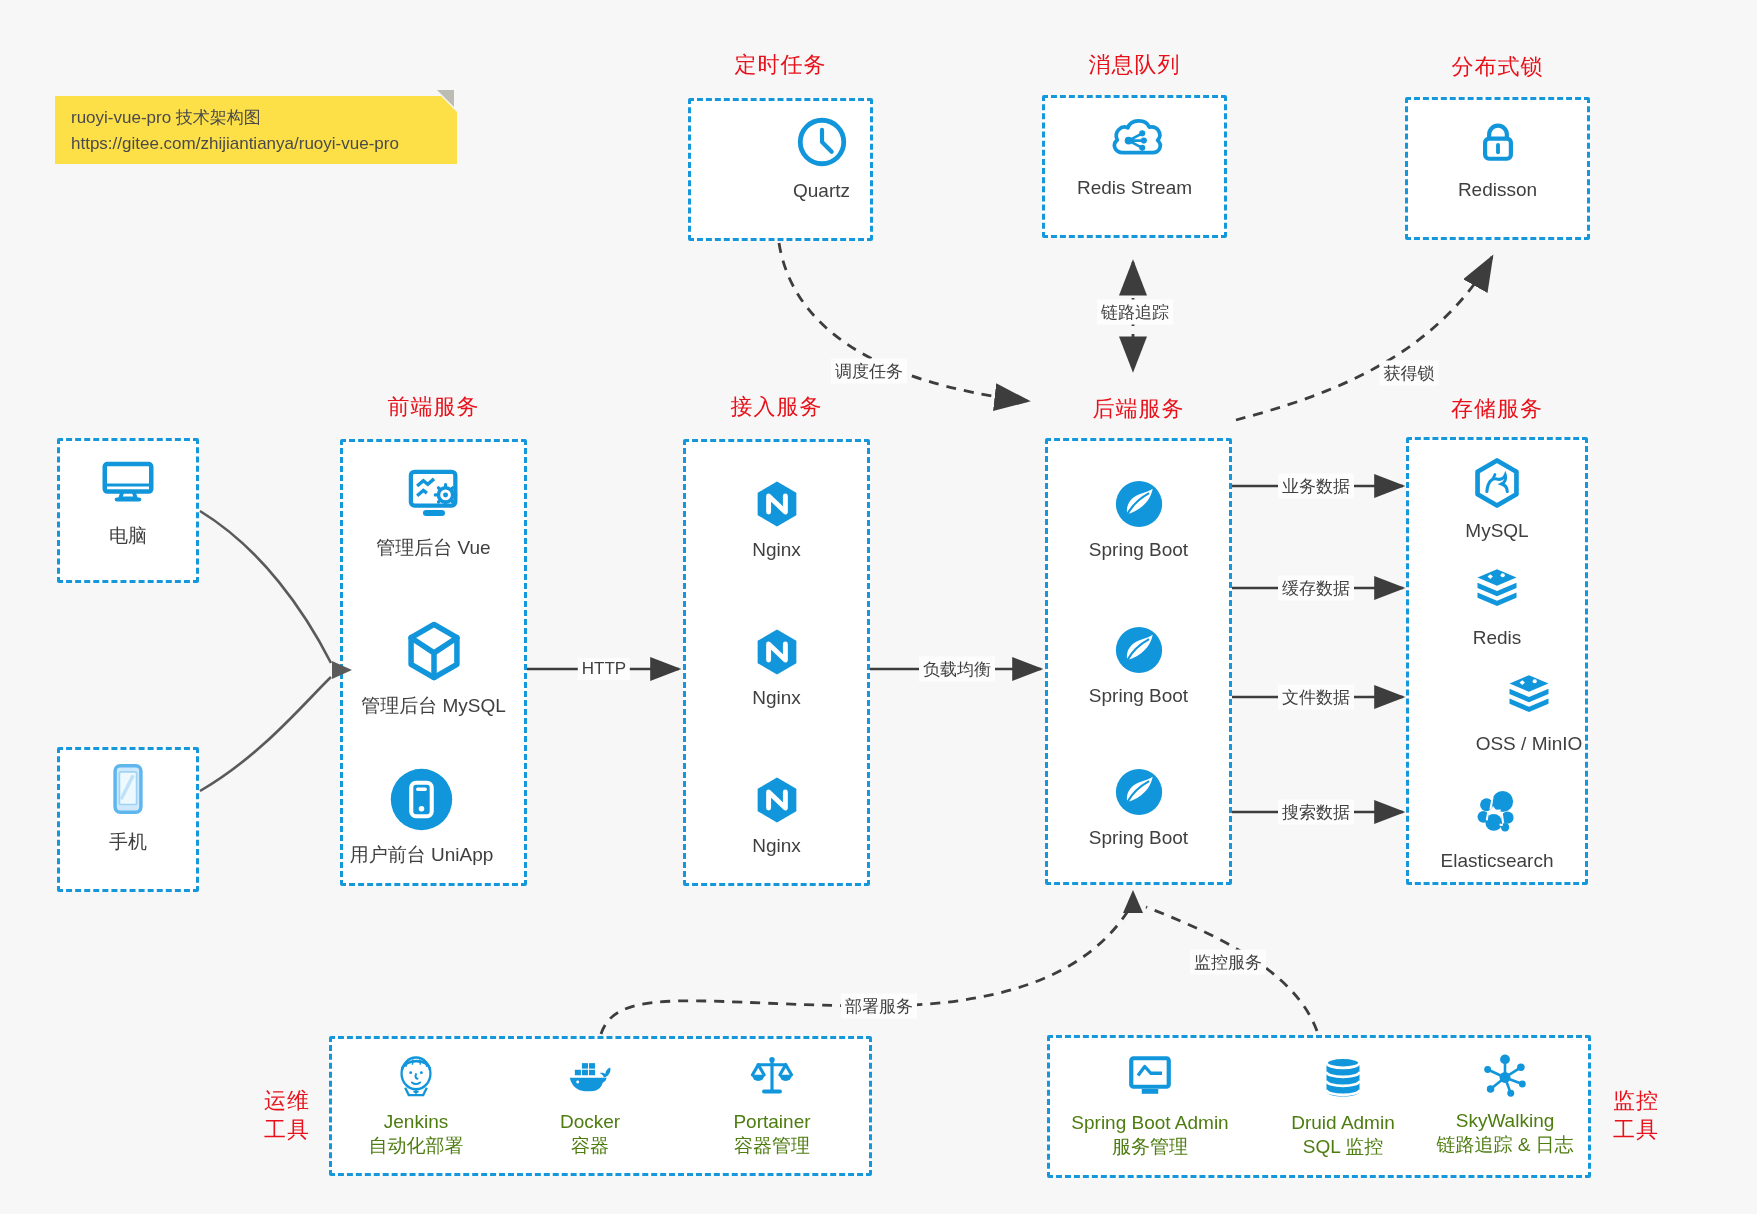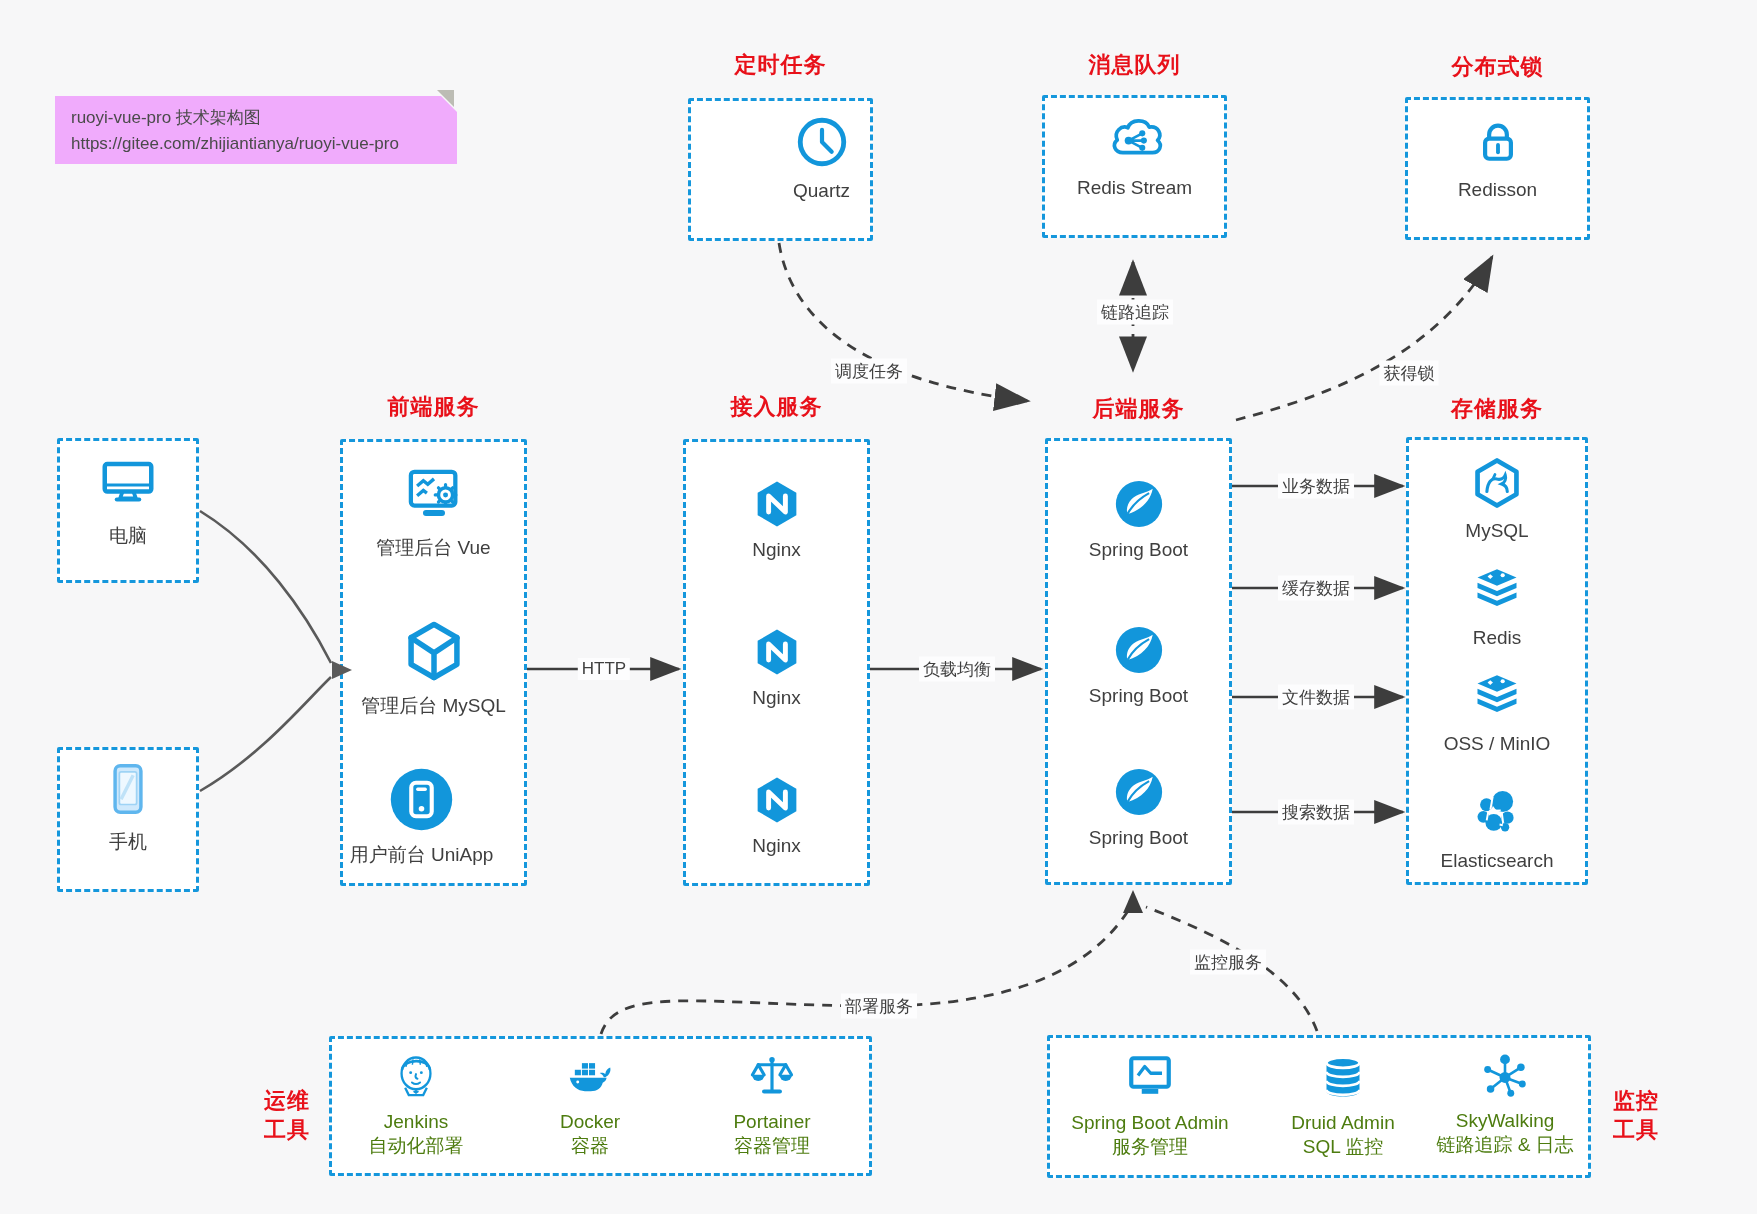--- a/index.html
+++ b/index.html
@@ -9,42 +9,42 @@
     font-family:"Liberation Sans","DejaVu Sans",sans-serif;
     color:#3f3f3f;
   }
   
   .dbox{
     position:absolute;box-sizing:border-box;
     border:3.5px dashed #1597dc;background:#ffffff;border-radius:2px;
   }
   
   .ctitle{
-    position:absolute;color:#e8111a;font-weight:bold;font-size:22px;
+    position:absolute;color:#e8111a;font-weight:normal;font-size:22px;
     text-align:center;letter-spacing:1px;white-space:nowrap;
   }
   .ctitle.side{line-height:29px;}
   
   .node{
     position:absolute;display:flex;flex-direction:column;align-items:center;
   }
   .nlabel{
     font-size:19px;color:#3f3f3f;white-space:nowrap;margin-top:9px;text-align:center;
   }
   .bl1,.bl2{font-size:19px;color:#4d7c0f;white-space:nowrap;text-align:center;line-height:24px;}
   .bl1{margin-top:7px;}
   
   .elabel{
     position:absolute;transform:translate(-50%,-50%);
     background:#fdfdfe;padding:1px 4px;font-size:17px;color:#3f3f3f;white-space:nowrap;
   }
   
   .note{
     position:absolute;left:55px;top:96px;width:402px;height:68px;
-    background:#f0abfc;
+    background:#fde047;
     clip-path:polygon(0 0,calc(100% - 16px) 0,100% 16px,100% 100%,0 100%);
   }
   .note-text{padding:9px 0 0 16px;font-size:17px;line-height:1.5;color:#4a4a4a;}
   .note-fold{
     position:absolute;left:437px;top:90px;width:0;height:0;
     border-top:17px solid #bcbcb4;border-left:17px solid transparent;
   }
   svg.lines{position:absolute;left:0;top:0;pointer-events:none;}
   .ic{display:block;}
 </style>
@@ -214,21 +214,21 @@
     <g fill="#1296db">
       <path d="M18 3.5 L31 9 L18 14.5 L5 9 Z"></path>
       <path d="M5 12.5 L18 18 L31 12.5 V16 L18 21.5 L5 16 Z"></path>
       <path d="M5 19 L18 24.5 L31 19 V22.5 L18 28 L5 22.5 Z"></path>
     </g>
     <path d="M13.5 6.8 L15.3 8.4 L13.5 10 L11.7 8.4 Z" fill="#fff"></path>
     <circle cx="21.8" cy="7.5" r="1.4" fill="#fff"></circle>
   </svg>
   <div class="nlabel">Redis</div>
 </div>
-<div class="node" style="left:1406px;top:670px;width:182px">
+<div class="node" style="left:1438px;top:670px;width:182px">
   <svg class="ic" width="54" height="54" viewBox="0 0 36 36">
     <g fill="#1296db">
       <path d="M18 3.5 L31 9 L18 14.5 L5 9 Z"></path>
       <path d="M5 12.5 L18 18 L31 12.5 V16 L18 21.5 L5 16 Z"></path>
       <path d="M5 19 L18 24.5 L31 19 V22.5 L18 28 L5 22.5 Z"></path>
     </g>
     <path d="M13.5 6.8 L15.3 8.4 L13.5 10 L11.7 8.4 Z" fill="#fff"></path>
     <circle cx="21.8" cy="7.5" r="1.4" fill="#fff"></circle>
   </svg>
   <div class="nlabel">OSS / MinIO</div>

